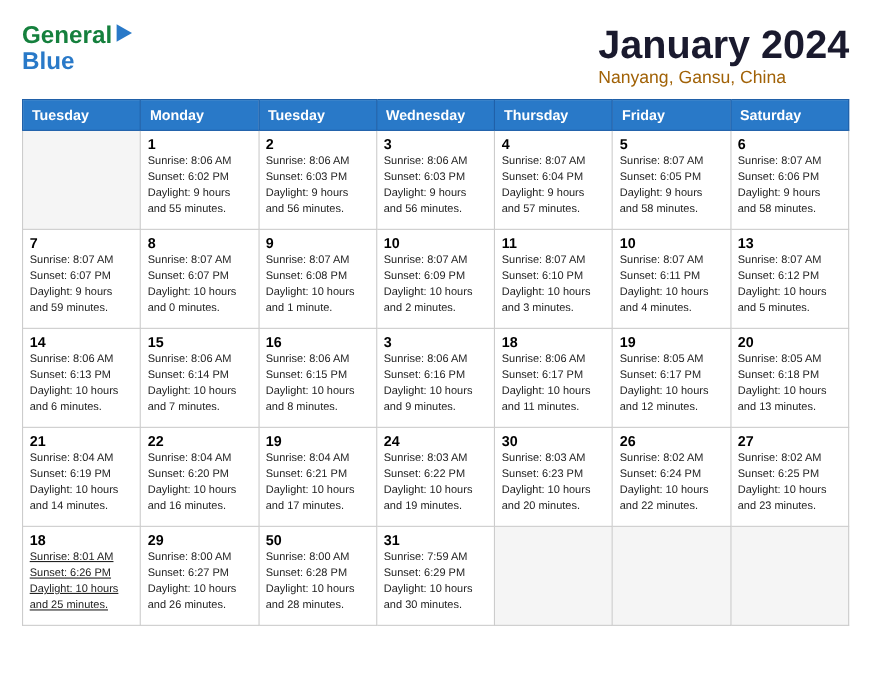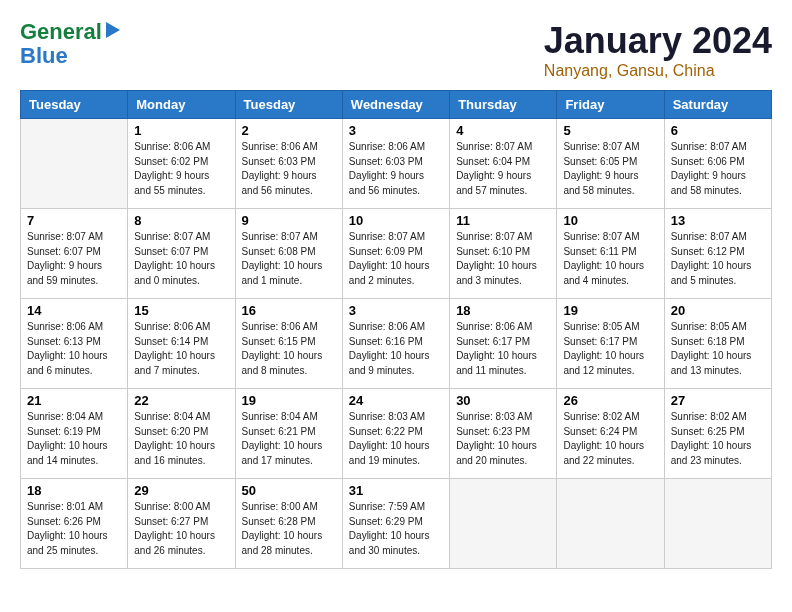--- a/index.html
+++ b/index.html
@@ -317,21 +317,21 @@
           <span class="day-num">27</span>
           <div class="day-info" style="white-space: pre-line;">Sunrise: 8:02 AM
 Sunset: 6:25 PM
 Daylight: 10 hours
 and 23 minutes.</div>
         </td>
       </tr>
       <tr class="week-row">
         <td>
           <span class="day-num">18</span>
-          <div class="day-info" style="white-space: pre-line;">Sunrise: 8:01 AM
+          <div class="day-info" style="white-space: pre-line; text-decoration: underline;">Sunrise: 8:01 AM
 Sunset: 6:26 PM
 Daylight: 10 hours
 and 25 minutes.</div>
         </td>
         <td>
           <span class="day-num">29</span>
           <div class="day-info" style="white-space: pre-line;">Sunrise: 8:00 AM
 Sunset: 6:27 PM
 Daylight: 10 hours
 and 26 minutes.</div>

